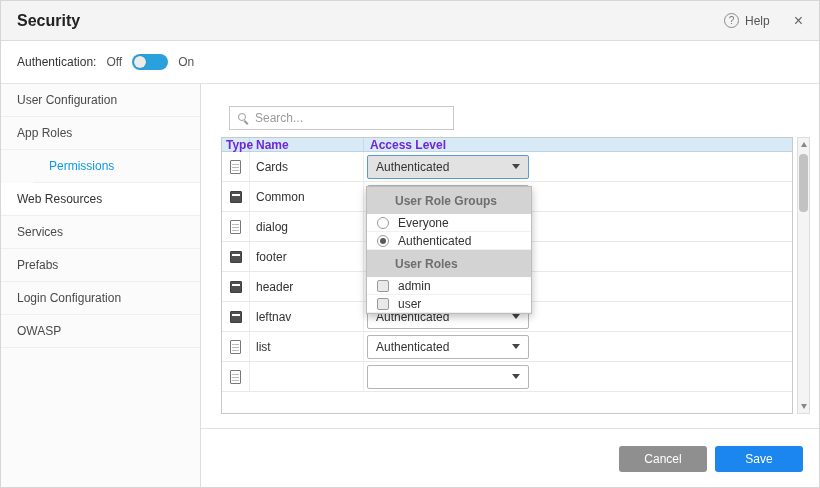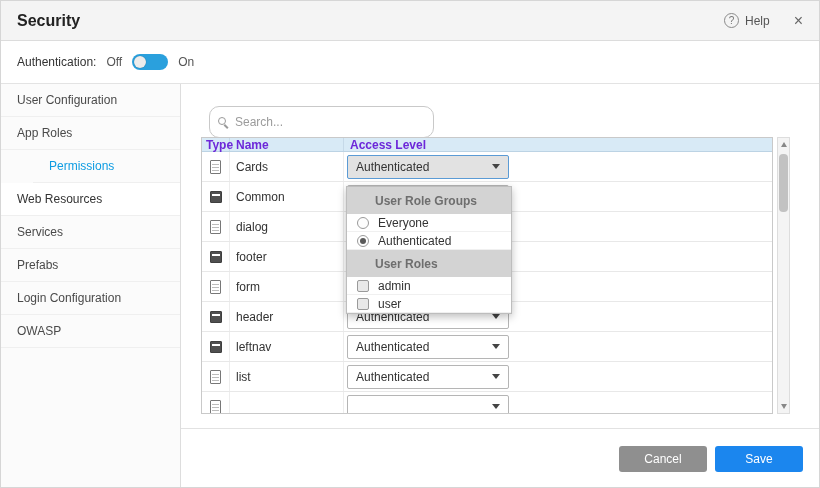--- a/index.html
+++ b/index.html
@@ -24,31 +24,31 @@
   .authbar { height:43px; border-bottom:1px solid #e3e3e3; display:flex;
              align-items:center; padding:0 16px; gap:10px; background:#fff; }
   .toggle { position:relative; width:36px; height:16px; background:#2aa0dd;
             border-radius:9px; cursor:pointer; }
   .toggle .knob { position:absolute; left:2px; top:2px; width:12px; height:12px;
                   border-radius:50%; background:#ececec; box-shadow:0 0 1px rgba(0,0,0,.4); }
   .auth-side { color:#555; }
 
   
   .content { display:flex; height:404px; }
-  .sidebar { width:180px; background:#fbfbfb; border-right:1px solid #ddd; }
+  .sidebar { width:200px; background:#fbfbfb; border-right:1px solid #ddd; }
   .side-item { padding:9px 16px; border-bottom:1px solid #efefef; color:#4a4a4a;
                cursor:pointer; background:#fbfbfb; }
   .side-item.link-active { color:#0d9ce2;margin-left:32px; }
   .side-item.selected { background:#fff; color:#333; }
 
   .main { position:relative; flex:1; background:#fff; }
 
   
-  .searchbox { position:absolute; left:28px; top:22px; width:225px; height:32px;
-               border:1px solid #c9c9c9; border-radius:10px; display:flex;
+  .searchbox { position:absolute; left:28px; top:22px; width:225px; height:24px;
+               border:1px solid #c9c9c9; border-radius:0; display:flex;
                align-items:center; gap:6px; padding:0 8px; background:#fff; }
   .mag { position:relative; width:11px; height:11px; flex:0 0 auto; }
   .mag .lens { position:absolute; left:0; top:0; width:8px; height:8px;
                border:1.5px solid #9a9a9a; border-radius:50%; }
   .mag .handle { position:absolute; left:7px; top:7px; width:5px; height:1.5px;
                  background:#9a9a9a; transform:rotate(45deg); transform-origin:0 0; }
   .searchbox input { border:none; outline:none; flex:1; font:inherit; color:#333; }
   .searchbox input::placeholder { color:#9b9b9b; }
 
   
@@ -213,32 +213,20 @@
           </div>
         <div class="td col-name">footer</div>
         <div class="td col-access">
           <div class="dropdown">
             <span>Authenticated</span>
             <span class="caret"></span>
           </div>
         </div>
       </div>
 
-      <div class="trow">
-        <div class="td col-type">
-            <span class="type-icon" data-icon="page"></span>
-          </div>
-        <div class="td col-name">form</div>
-        <div class="td col-access">
-          <div class="dropdown">
-            <span>Authenticated</span>
-            <span class="caret"></span>
-          </div>
-        </div>
-      </div>
 
       <div class="trow">
         <div class="td col-type">
             <span class="type-icon" data-icon="widget"></span>
           </div>
         <div class="td col-name">header</div>
         <div class="td col-access">
           <div class="dropdown">
             <span>Authenticated</span>
             <span class="caret"></span>

